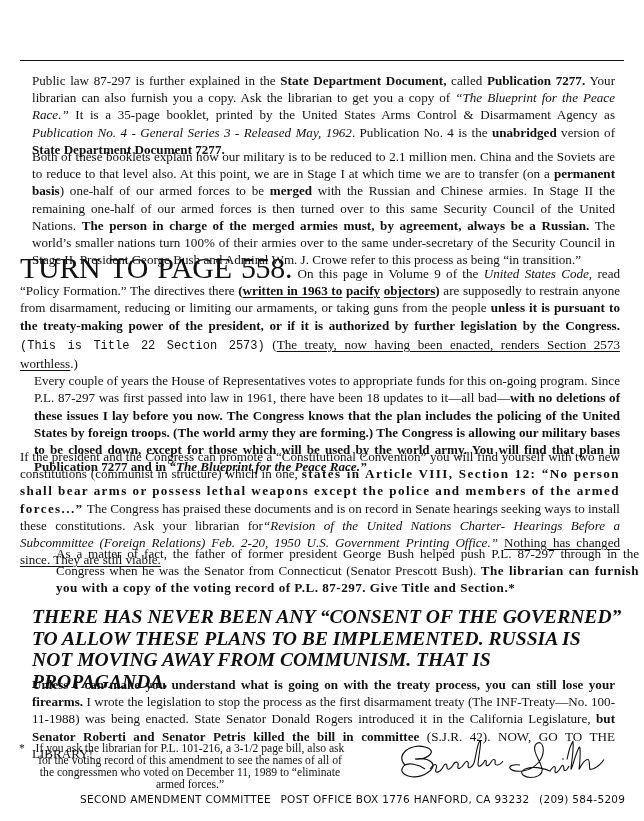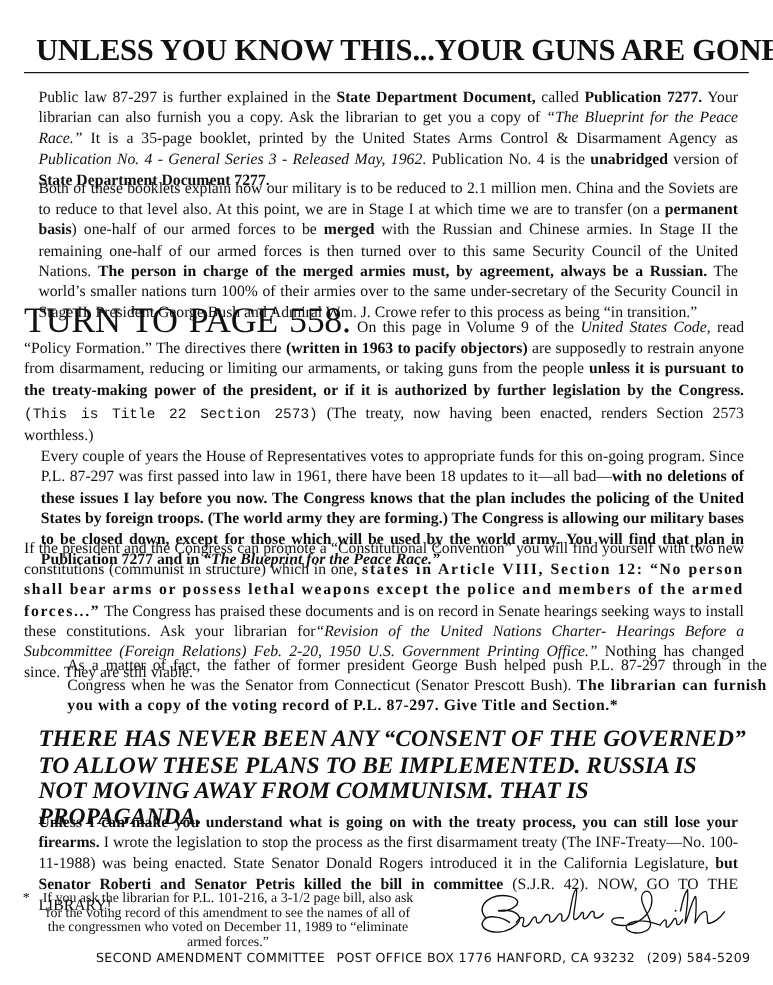--- a/index.html
+++ b/index.html
@@ -15,21 +15,21 @@
   .title-rule {
     position: absolute; left: 20px; top: 60px; width: 604px; height: 0;
     border-top: 1.5px solid #111;
   }
   .p {
     position: absolute; left: 32px; width: 583px;
     font-size: 13.1px; line-height: 17.2px; text-align: justify;
   }
   .p b { font-weight: bold; }
   .p i { font-style: italic; }
-  .u { text-underline-offset: 2px; }
+  .u { text-decoration: underline; text-underline-offset: 2px; }
   #p1 { top: 72px; }
   #p2 { top: 131px; margin-top: 17px; }
   #p3 { top: 258px; left: 20px; width: 600px; line-height: 17.2px; }
   .turn-head {
     font-size: 30px; font-weight: normal; letter-spacing: -0.3px; line-height: 20px;
   }
   .mono {
     font-family: "Liberation Mono", "DejaVu Sans Mono", monospace; font-size: 12px; font-weight: normal;
   }
   #p3 .l1 { padding-left: 14px; display: block; }
@@ -56,21 +56,20 @@
     font-family: "DejaVu Sans", "Liberation Sans", sans-serif; font-size: 10.5px; letter-spacing: 0.3px;
     white-space: nowrap;
   }
   .contact span { margin-right: 6px; }
 </style>
 </head>
 <body>
 
 <div class="page">
 
-  <div class="title">UNLESS YOU KNOW THIS...YOUR GUNS ARE GONE</div>
   <div class="title-rule"></div>
 
   <div class="p" id="p1"><span>Public law 87-297 is further explained in the </span><b>State Department Document,</b><span> called </span><b>Publication 7277.</b><span> Your librarian can also furnish you a copy. Ask the librarian to get you a copy of </span><i>“The Blueprint for the Peace Race.”</i><span> It is a 35-page booklet, printed by the United States Arms Control &amp; Disarmament Agency as </span><i>Publication No. 4 - General Series 3 - Released May, 1962</i><span>. Publication No. 4 is the </span><b>unabridged</b><span> version of </span><b>State Department Document 7277.</b></div>
 
   <div class="p" id="p2"><span>Both of these booklets explain how our military is to be reduced to 2.1 million men. China and the Soviets are to reduce to that level also. At this point, we are in Stage I at which time we are to transfer (on a </span><b>permanent basis</b><span>) one-half of our armed forces to be </span><b>merged</b><span> with the Russian and Chinese armies. In Stage II the remaining one-half of our armed forces is then turned over to this same Security Council of the United Nations. </span><b>The person in charge of the merged armies must, by agreement, always be a Russian.</b><span> The world’s smaller nations turn 100% of their armies over to the same under-secretary of the Security Council in Stage II. President George Bush and Admiral Wm. J. Crowe refer to this process as being “in transition.”</span></div>
 
   <div class="p" id="p3"><span class="turn-head">TURN TO PAGE 558.</span><span> On this page in Volume 9 of the </span><i>United States Code,</i><span> read “Policy Formation.” The directives there </span><b><span>(</span><span class="u">written in 1963 to</span><span> </span><span class="u">pacify</span><span> </span><span class="u">objectors</span><span>)</span></b><span> are supposedly to restrain anyone from disarmament, reducing or limiting our armaments, or taking guns from the people </span><b>unless it is pursuant to the treaty-making power of the president, or if it is authorized by further legislation by the Congress.</b><span class="mono"> (This is Title 22 Section 2573)</span><span> (</span><span class="u">The treaty, now having been enacted, renders Section 2573 worthless</span><span>.)</span><span class="l1"><span>Every couple of years the House of Representatives votes to appropriate funds for this on-going program. Since P.L. 87-297 was first passed into law in 1961, there have been 18 updates to it—all bad—</span><b>with no deletions of these issues I lay before you now. The Congress knows that the plan includes the policing of the United States by foreign troops. (The world army they are forming.) The Congress is allowing our military bases to be closed down, except for those which will be used by the world army. You will find that plan in Publication 7277 and in </b><b><i>“The Blueprint for the Peace Race.”</i></b></span></div>
 
   <div class="p" id="p4"><span>If the president and the Congress can promote a “Constitutional Convention”  you will find yourself with two new constitutions (communist in structure) which in one, </span><b class="sp">states in Article VIII, Section 12: “No person shall bear arms or possess lethal weapons except the police and members of the armed forces...”</b><span> The Congress has praised these documents and is on record in Senate hearings seeking ways to install these constitutions.  Ask your librarian for</span><i>“Revision of the United Nations Charter- Hearings Before a Subcommittee (Foreign Relations) Feb. 2-20, 1950 U.S. Government Printing Office.”</i><span>  </span><span class="u">Nothing has changed since.  They are still viable.</span></div>
 

